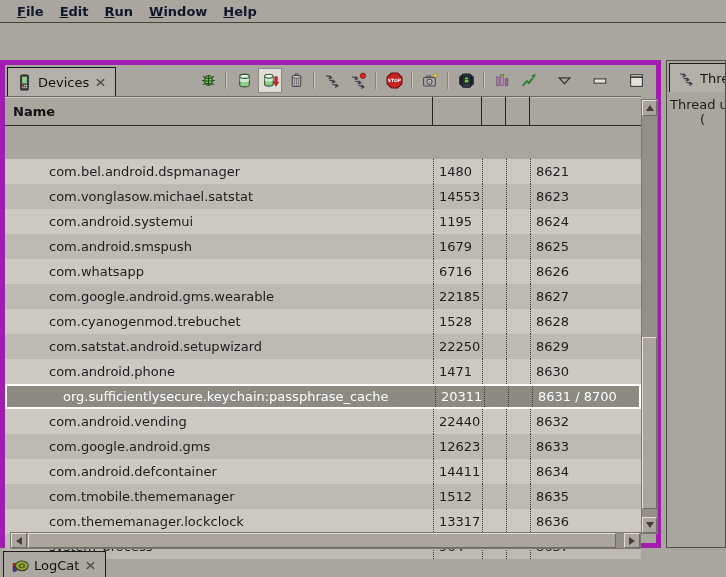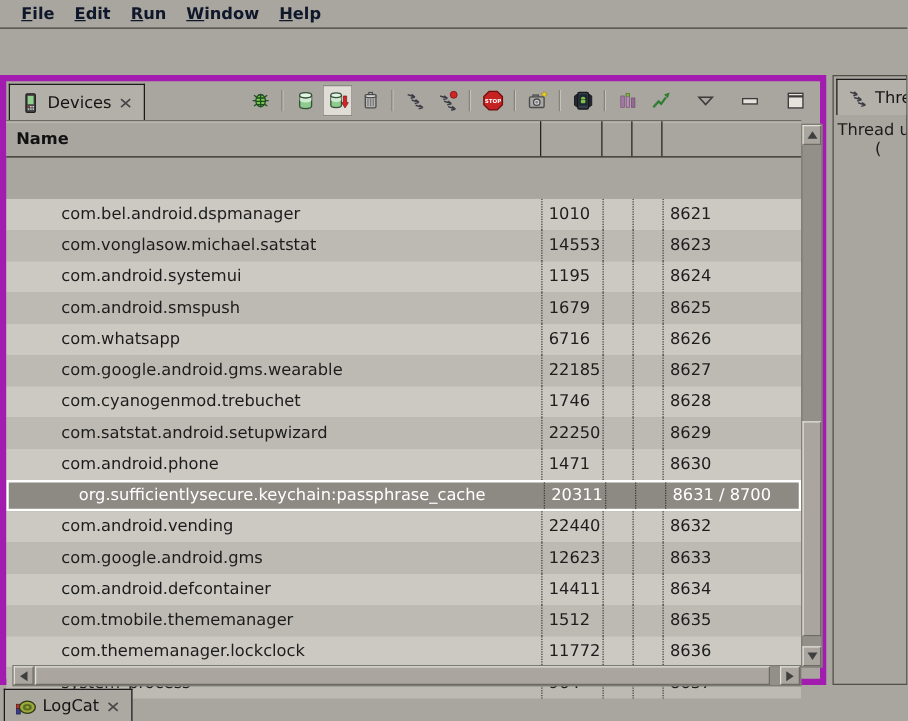--- a/index.html
+++ b/index.html
@@ -246,21 +246,21 @@
       </div>
       <div class="hc hc-pid"></div>
       <div class="hc hc-e1"></div>
       <div class="hc hc-e2"></div>
       <div class="hc hc-port"></div>
     </div>
 
     <div class="grid-body" id="grid-body">
         <div class="row light">
           <span class="cell c-name">com.bel.android.dspmanager</span>
-          <span class="cell c-pid">1010</span>
+          <span class="cell c-pid">1480</span>
           <span class="cell c-e1"></span>
           <span class="cell c-e2"></span>
           <span class="cell c-port">8621</span>
         </div>
         <div class="row dark">
           <span class="cell c-name">com.vonglasow.michael.satstat</span>
           <span class="cell c-pid">14553</span>
           <span class="cell c-e1"></span>
           <span class="cell c-e2"></span>
           <span class="cell c-port">8623</span>
@@ -288,21 +288,21 @@
         </div>
         <div class="row dark">
           <span class="cell c-name">com.google.android.gms.wearable</span>
           <span class="cell c-pid">22185</span>
           <span class="cell c-e1"></span>
           <span class="cell c-e2"></span>
           <span class="cell c-port">8627</span>
         </div>
         <div class="row light">
           <span class="cell c-name">com.cyanogenmod.trebuchet</span>
-          <span class="cell c-pid">1746</span>
+          <span class="cell c-pid">1528</span>
           <span class="cell c-e1"></span>
           <span class="cell c-e2"></span>
           <span class="cell c-port">8628</span>
         </div>
         <div class="row dark">
           <span class="cell c-name">com.satstat.android.setupwizard</span>
           <span class="cell c-pid">22250</span>
           <span class="cell c-e1"></span>
           <span class="cell c-e2"></span>
           <span class="cell c-port">8629</span>
@@ -344,21 +344,21 @@
         </div>
         <div class="row dark">
           <span class="cell c-name">com.tmobile.thememanager</span>
           <span class="cell c-pid">1512</span>
           <span class="cell c-e1"></span>
           <span class="cell c-e2"></span>
           <span class="cell c-port">8635</span>
         </div>
         <div class="row light">
           <span class="cell c-name">com.thememanager.lockclock</span>
-          <span class="cell c-pid">11772</span>
+          <span class="cell c-pid">13317</span>
           <span class="cell c-e1"></span>
           <span class="cell c-e2"></span>
           <span class="cell c-port">8636</span>
         </div>
         <div class="row dark">
           <span class="cell c-name">system_process</span>
           <span class="cell c-pid">964</span>
           <span class="cell c-e1"></span>
           <span class="cell c-e2"></span>
           <span class="cell c-port">8637</span>

